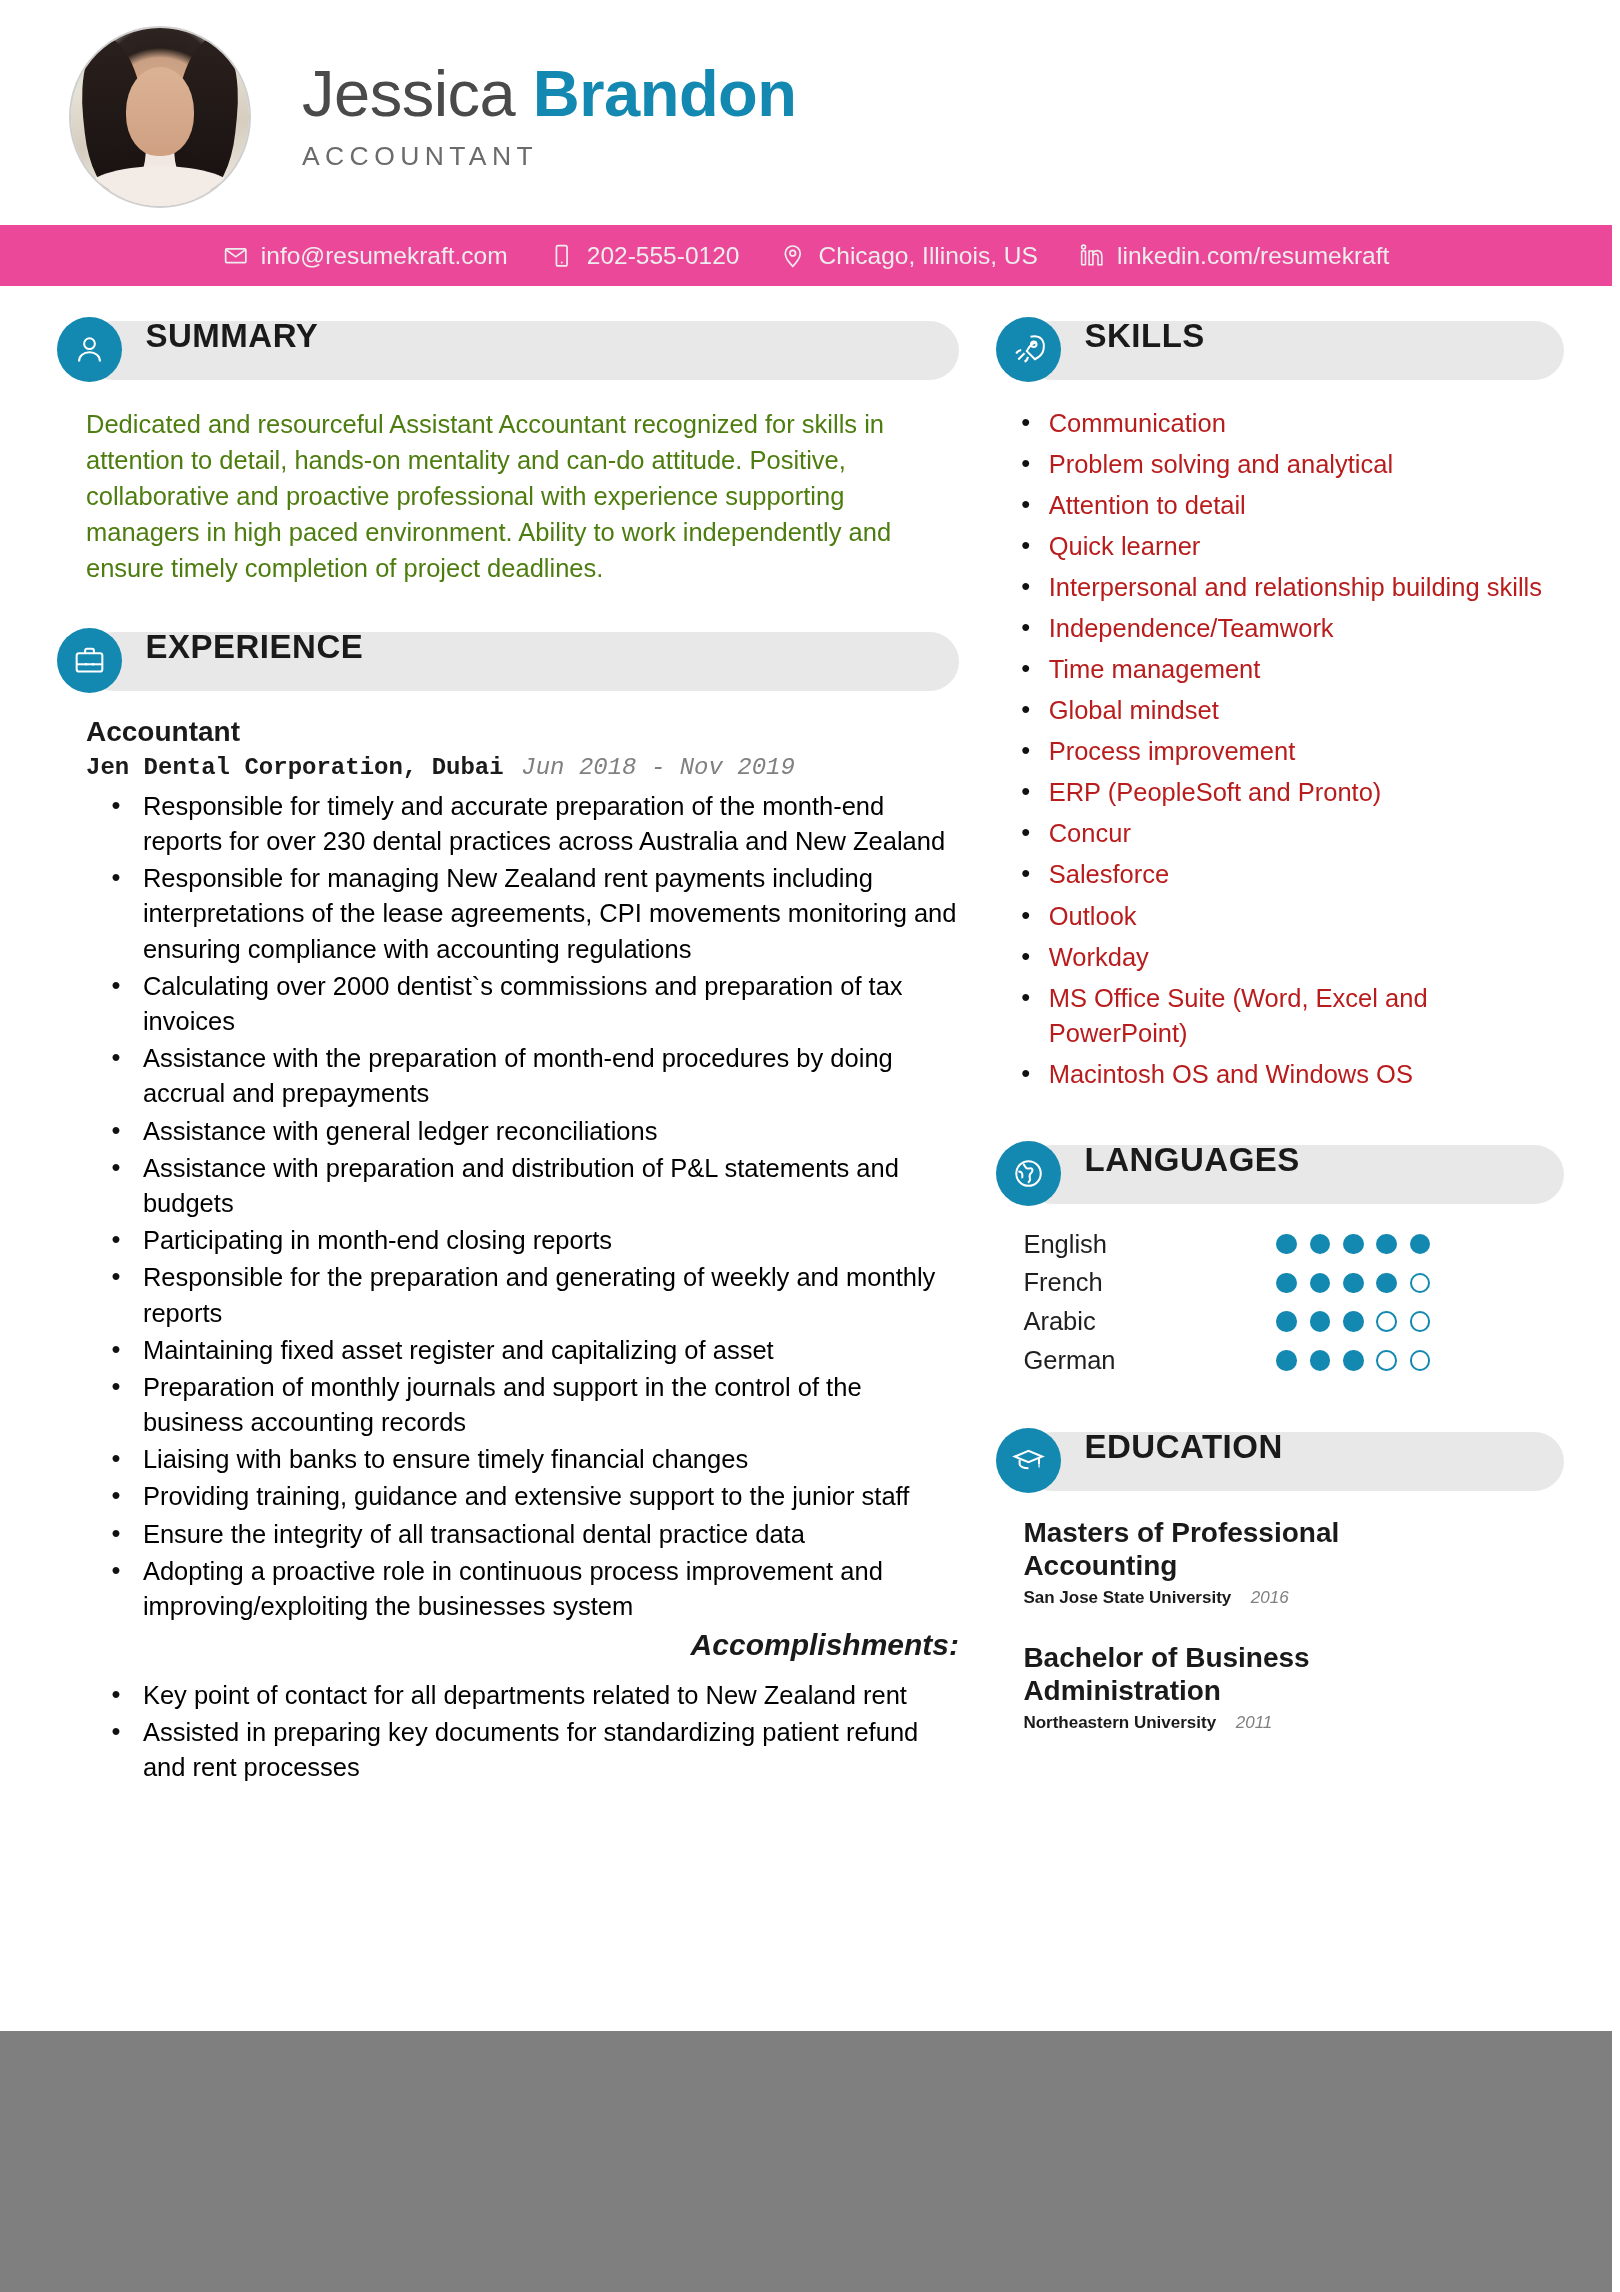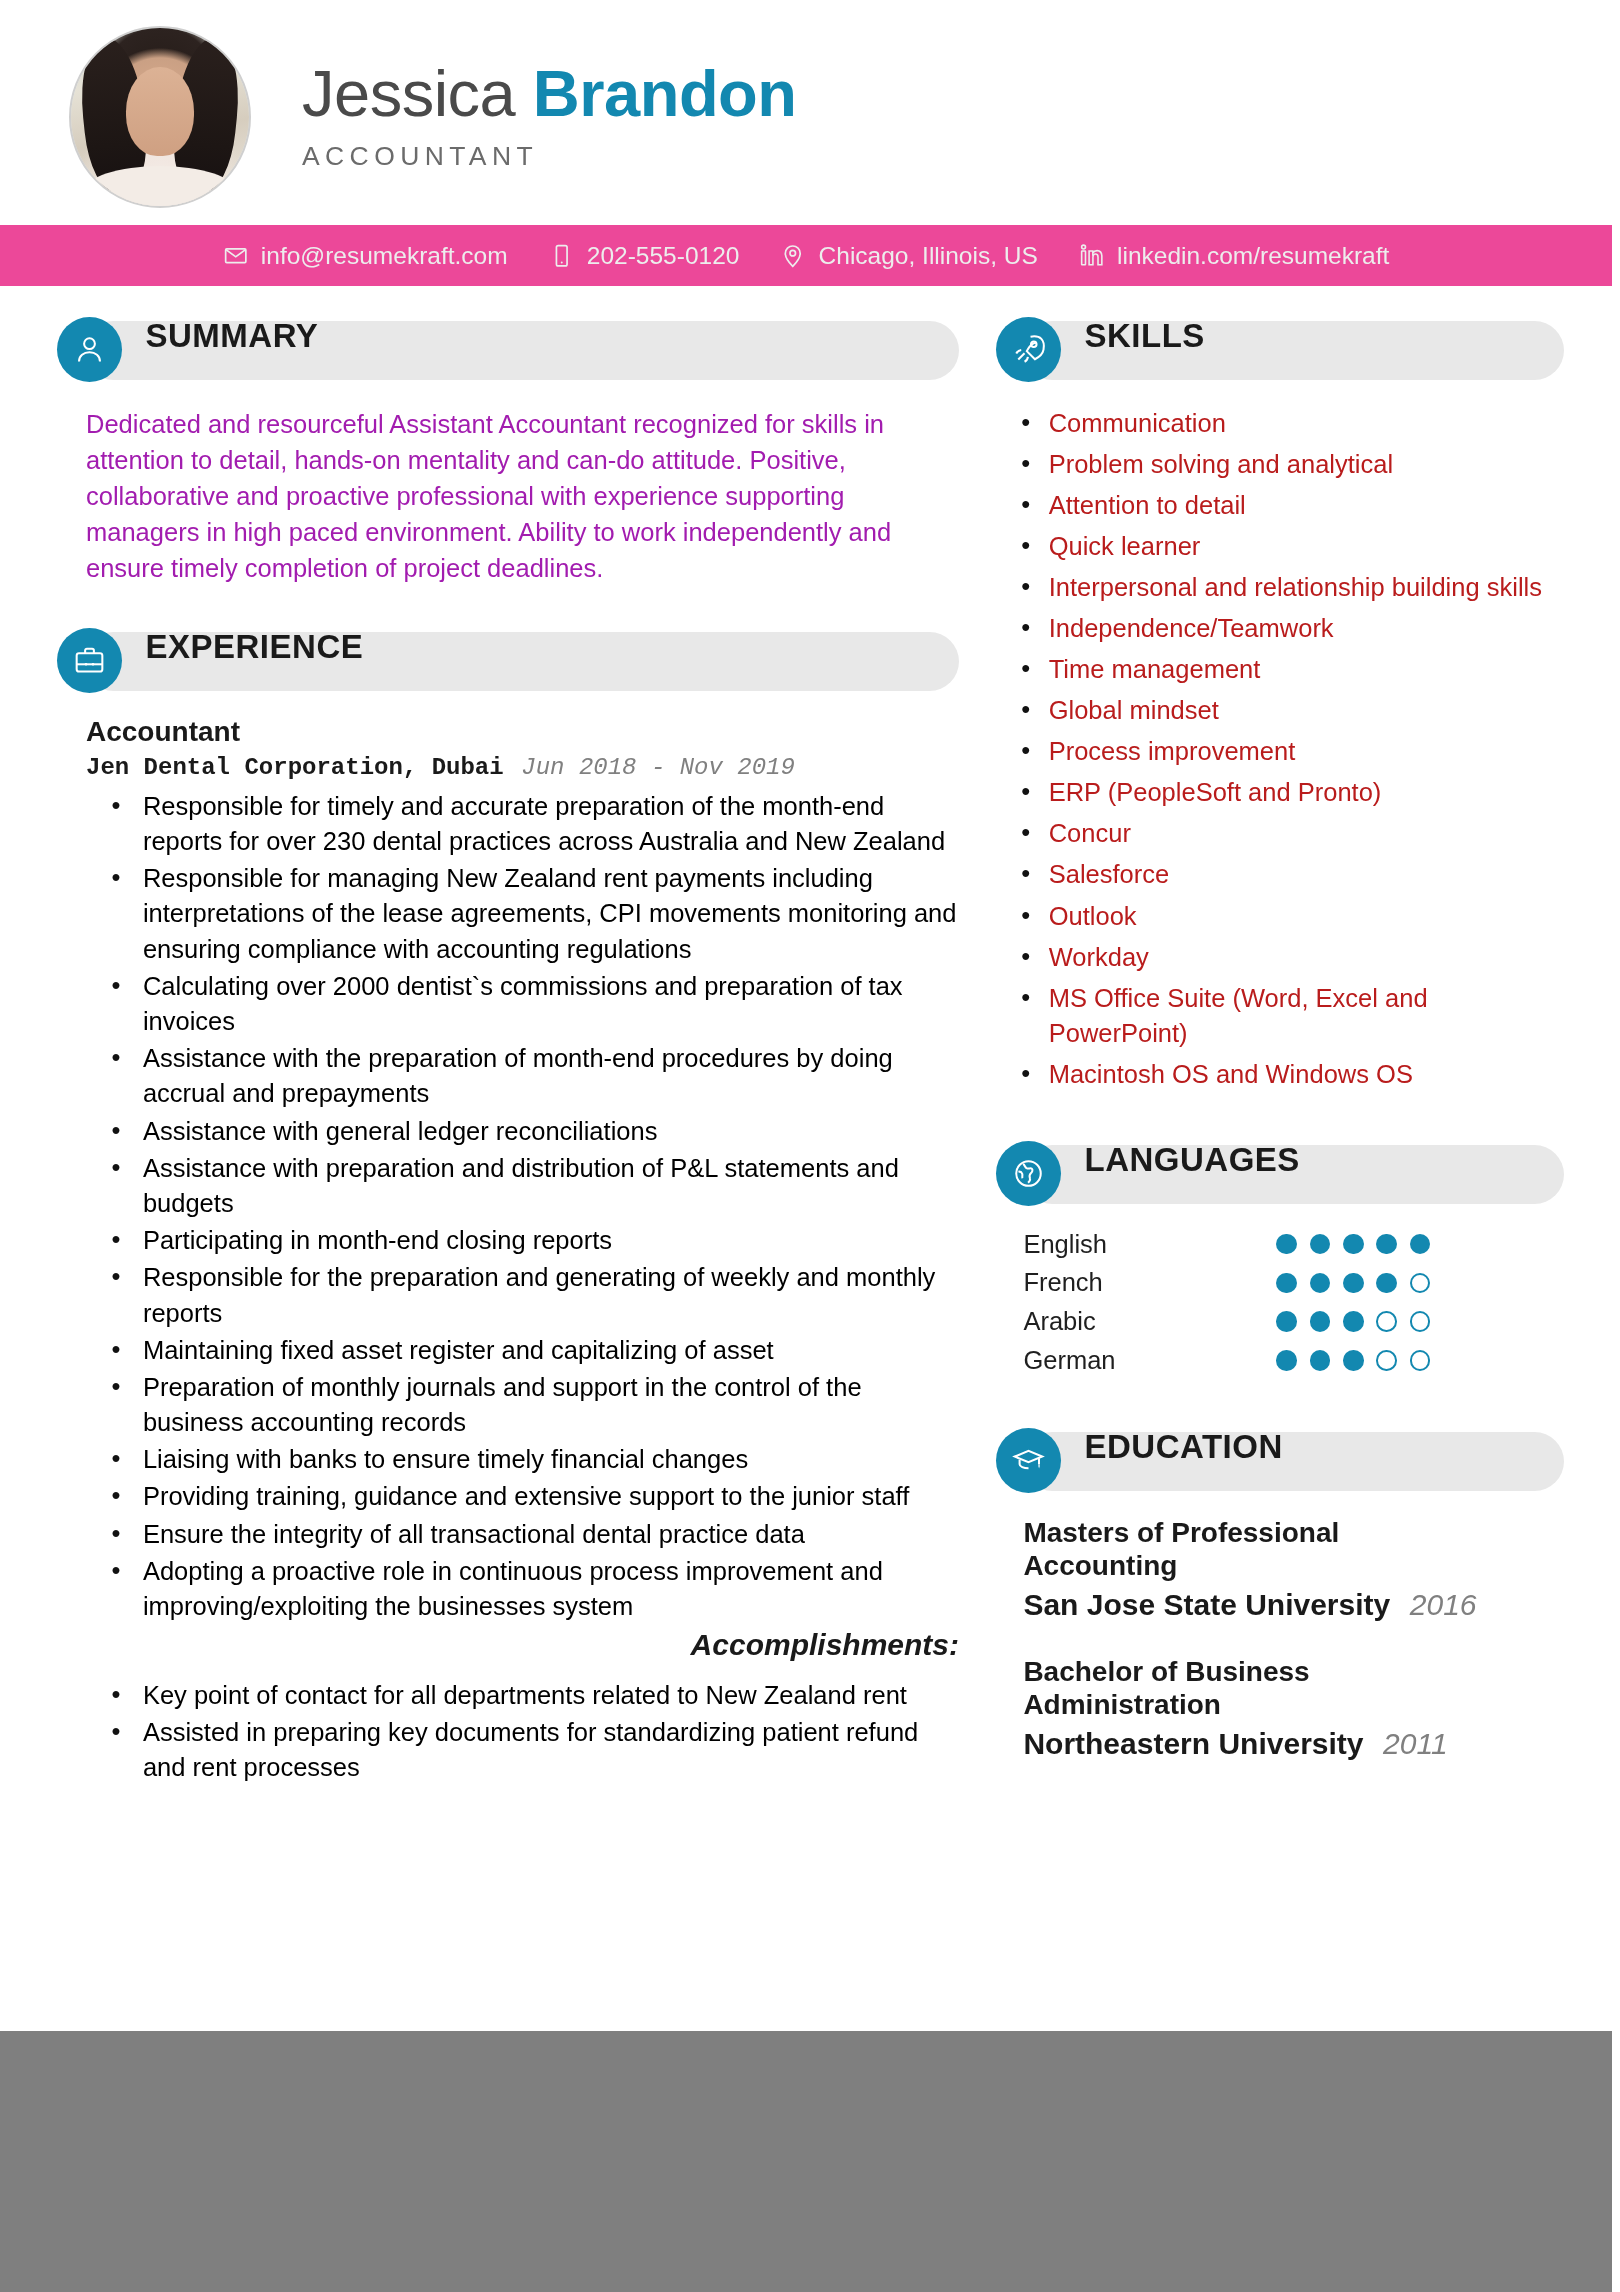--- a/index.html
+++ b/index.html
@@ -158,21 +158,21 @@
     font-size: 33px;
     font-weight: 700;
     letter-spacing: 0.5px;
     color: #1a1a1a;
   }
 
   
   .summary-text {
     font-size: 25.5px;
     line-height: 1.42;
-    color: #a21caf;
+    color: #4d7c0f;
     margin: 5.9px 0 41px 29px;
     max-width: 823px;
   }
 
   .job-title {
     font-size: 28px;
     font-weight: 700;
     color: #1a1a1a;
     margin: 3.9px 0 5.9px 29px;
   }
@@ -268,21 +268,21 @@
 
   .edu-item { margin: 0 0 33px 27.4px; }
   .edu-degree {
     font-size: 28px;
     font-weight: 700;
     color: #1a1a1a;
     line-height: 1.18;
     max-width: 412px;
   }
   .edu-meta {
-    font-size: 30px;
+    font-size: 17px;
     color: #1a1a1a;
     margin-top: 5.9px;
   }
   .edu-meta .school { font-weight: 700; }
   .edu-meta .year {
     font-style: italic;
     color: #808080;
     margin-left: 19.6px;
     font-weight: 400;
   }

